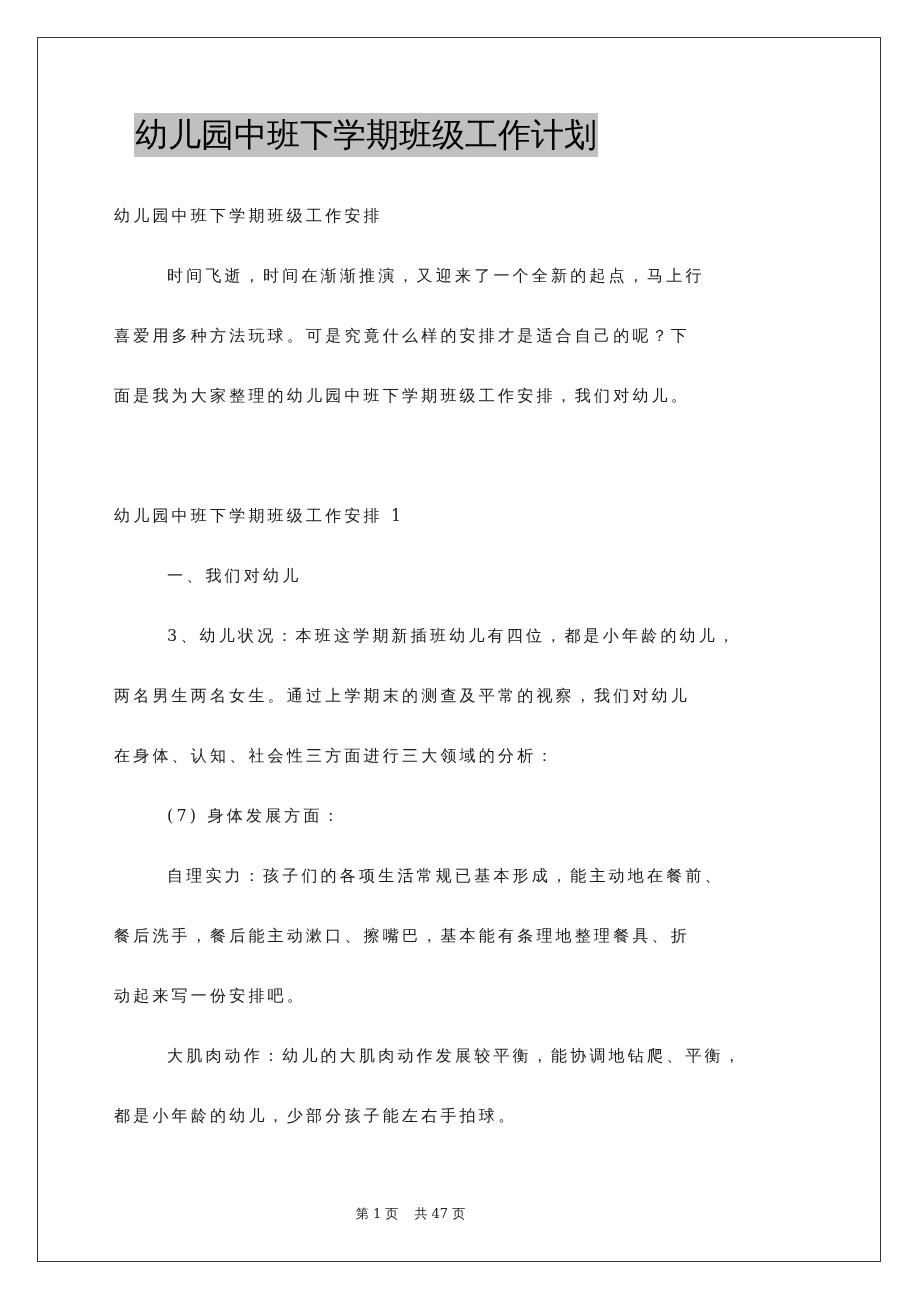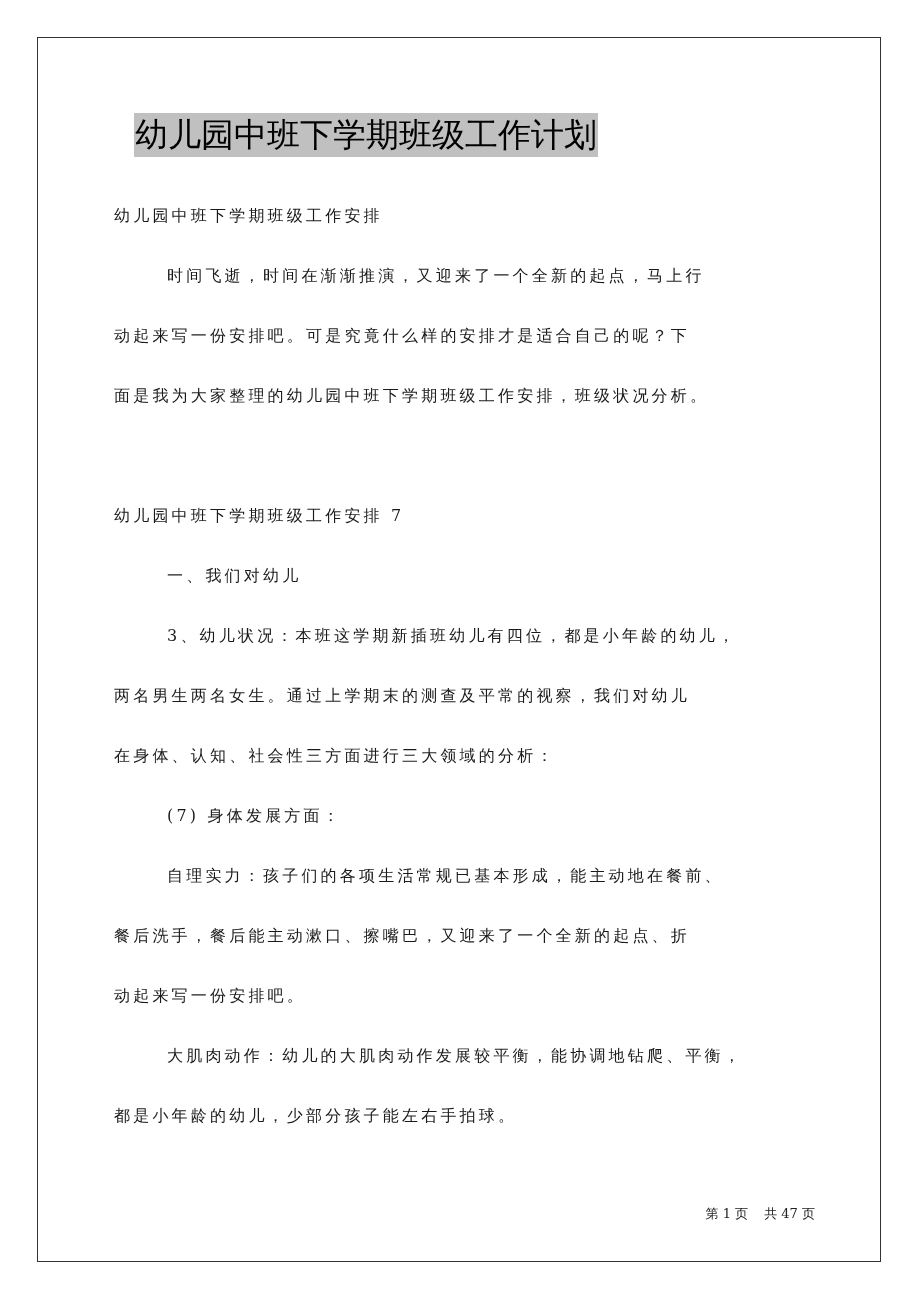--- a/index.html
+++ b/index.html
@@ -6,46 +6,46 @@
   body { width: 920px; height: 1302px; position: relative; overflow: hidden;
          font-family: "DejaVu Serif", "Liberation Serif", serif; color: #1a1a1a; }
   .page-frame { position: absolute; left: 37px; top: 37px; width: 844px; height: 1225px;
                 border: 1px solid #333333; box-sizing: border-box; }
   .title-wrap { position: absolute; top: 113px; left: 0; width: 732px; text-align: center; }
   .title { display: inline-block; background: #c0c0c0; font-family: "DejaVu Sans", "Liberation Sans", sans-serif;
            font-size: 33px; line-height: 44px; padding: 0 1px; color: #000; letter-spacing: 0px; }
   .line { position: absolute; left: 114px; font-size: 16px; line-height: 28px; white-space: nowrap;
           letter-spacing: 3.2px; }
   .indent { left: 158px; margin-left: 9px; }
-  .footer { position: absolute; top: 1205px; left: 0; width: 821px; text-align: right;
+  .footer { position: absolute; top: 1205px; left: 0; width: 821px; text-align: center;
             font-size: 13px; color: #222; }
   .footer span { margin: 0 6px; }
 </style>
 </head>
 <body>
 
 <div class="page-frame"></div>
 
 <div class="title-wrap">
   <span class="title">幼儿园中班下学期班级工作计划</span>
 </div>
 
 <div id="lines">
   <div class="line" style="top:202px">幼儿园中班下学期班级工作安排</div>
   <div class="line indent" style="top:262px">时间飞逝，时间在渐渐推演，又迎来了一个全新的起点，马上行</div>
-  <div class="line" style="top:322px">动起来写一份安排吧。可是究竟什么样的安排才是适合自己的呢？下</div>
-  <div class="line" style="top:382px">面是我为大家整理的幼儿园中班下学期班级工作安排，班级状况分析。</div>
-  <div class="line" style="top:502px">幼儿园中班下学期班级工作安排 7</div>
+  <div class="line" style="top:322px">喜爱用多种方法玩球。可是究竟什么样的安排才是适合自己的呢？下</div>
+  <div class="line" style="top:382px">面是我为大家整理的幼儿园中班下学期班级工作安排，我们对幼儿。</div>
+  <div class="line" style="top:502px">幼儿园中班下学期班级工作安排 1</div>
   <div class="line indent" style="top:562px">一、我们对幼儿</div>
   <div class="line indent" style="top:622px">3、幼儿状况：本班这学期新插班幼儿有四位，都是小年龄的幼儿，</div>
   <div class="line" style="top:682px">两名男生两名女生。通过上学期末的测查及平常的视察，我们对幼儿</div>
   <div class="line" style="top:742px">在身体、认知、社会性三方面进行三大领域的分析：</div>
   <div class="line indent" style="top:802px">(7) 身体发展方面：</div>
   <div class="line indent" style="top:862px">自理实力：孩子们的各项生活常规已基本形成，能主动地在餐前、</div>
-  <div class="line" style="top:922px">餐后洗手，餐后能主动漱口、擦嘴巴，又迎来了一个全新的起点、折</div>
+  <div class="line" style="top:922px">餐后洗手，餐后能主动漱口、擦嘴巴，基本能有条理地整理餐具、折</div>
   <div class="line" style="top:982px">动起来写一份安排吧。</div>
   <div class="line indent" style="top:1042px">大肌肉动作：幼儿的大肌肉动作发展较平衡，能协调地钻爬、平衡，</div>
   <div class="line" style="top:1102px">都是小年龄的幼儿，少部分孩子能左右手拍球。</div>
 </div>
 
 <div class="footer">
   <span>第 1 页</span>
   <span>共 47 页</span>
 </div>
 

